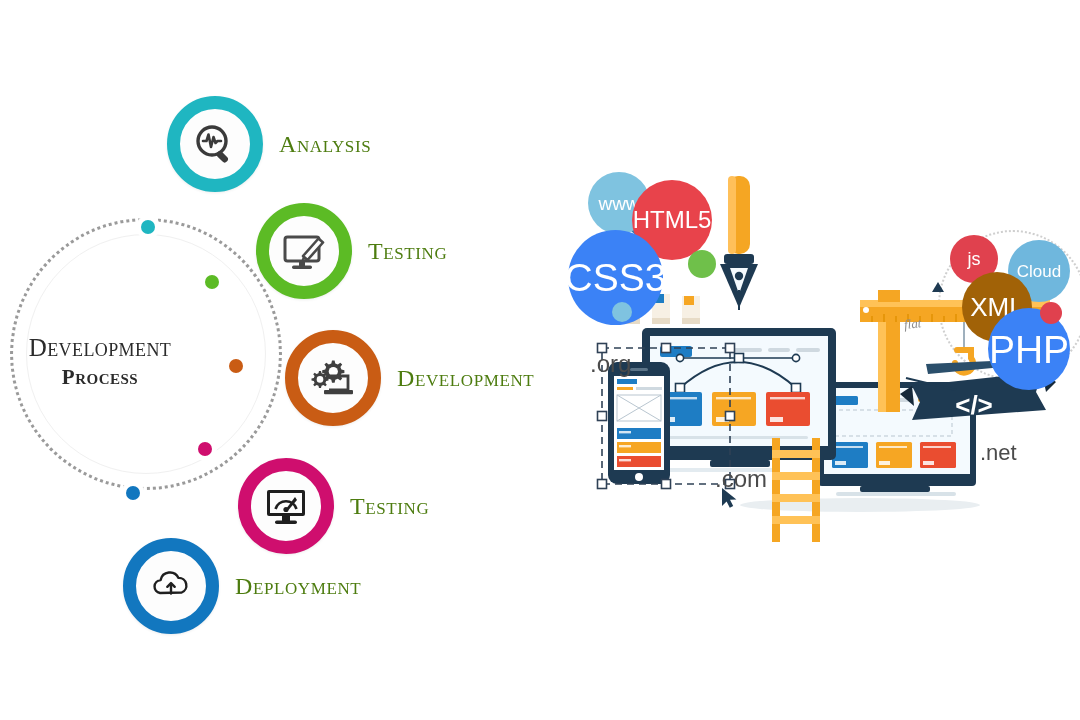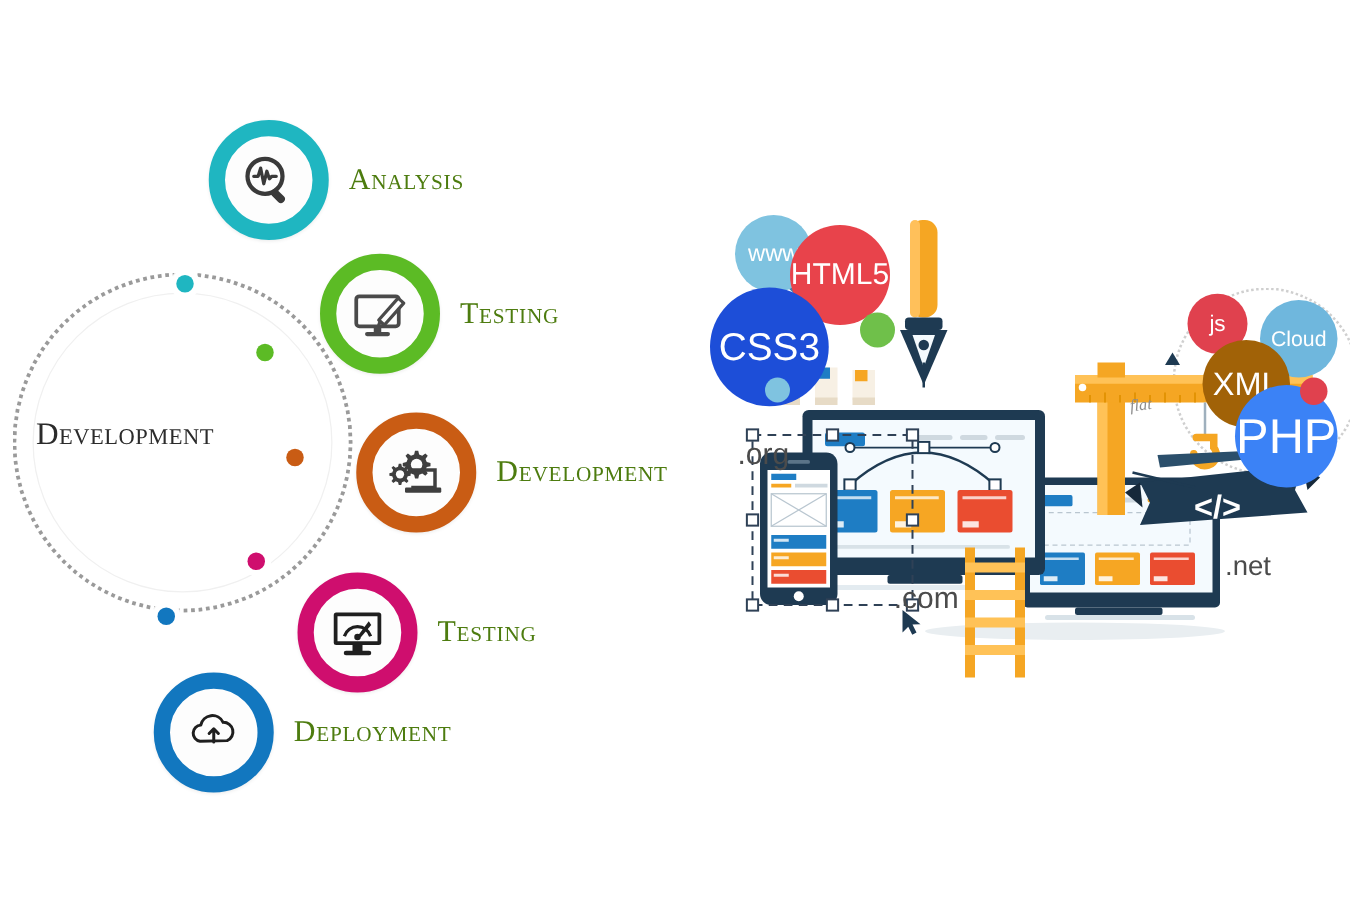--- a/index.html
+++ b/index.html
@@ -107,20 +107,21 @@
     </div>
     <div class="ringdot" style="left:194px;top:438px;">
       <i id="rd3" style="background: rgb(207, 14, 110);"></i>
     </div>
     <div class="ringdot" style="left:122px;top:482px;">
       <i id="rd4" style="background: rgb(18, 119, 191);"></i>
     </div>
 
     <div class="center-title">
       <span class="l1">Development</span>
+      <span class="l2">Process</span>
     </div>
 
     <div class="step" style="left:167px;top:96px;">
       <div class="bubble" id="b0" style="border: 13px solid rgb(31, 182, 193);">
         <span>
           <svg width="48" height="48" viewBox="0 0 48 48">
             <circle cx="21" cy="21" r="14" fill="none" stroke="#3a3a3a" stroke-width="3.4"></circle>
             <path d="M12 21 L15.5 21 L17.5 14.5 L20 27 L22.5 17 L24.5 23 L26.5 21 L30 21" fill="none" stroke="#3a3a3a" stroke-width="2.6" stroke-linejoin="round" stroke-linecap="round"></path>
             <rect x="29" y="30" width="13" height="6.4" rx="3" fill="#3a3a3a" transform="rotate(45 29 30)"></rect>
           </svg>
@@ -358,21 +359,21 @@
         <rect x="212" y="300" width="48" height="8" fill="#ffc257"></rect>
         <rect x="212" y="322" width="48" height="8" fill="#ffc257"></rect>
         <rect x="212" y="344" width="48" height="8" fill="#ffc257"></rect>
         <rect x="212" y="366" width="48" height="8" fill="#ffc257"></rect>
       </g>
     </svg>
 
     <div id="bubbles">
         <div class="bub" style="left: 28px; top: 22px; width: 62px; height: 62px; background: rgb(127, 195, 224); font-size: 19px;">www</div>
         <div class="bub" style="left: 72px; top: 30px; width: 80px; height: 80px; background: rgb(232, 67, 75); font-size: 24px;">HTML5</div>
-        <div class="bub" style="left: 8px; top: 80px; width: 95px; height: 95px; background: #1d4ed8; font-size: 31px;">CSS3</div>
+        <div class="bub" style="left: 8px; top: 80px; width: 95px; height: 95px; background: #3b82f6; font-size: 39px;">CSS3</div>
         <div class="bub" style="left: 128px; top: 100px; width: 28px; height: 28px; background: rgb(111, 192, 74); font-size: 0px;"></div>
         <div class="bub" style="left: 52px; top: 152px; width: 20px; height: 20px; background: rgb(127, 195, 224); font-size: 0px;"></div>
         <div class="bub" style="left: 390px; top: 85px; width: 48px; height: 48px; background: rgb(224, 65, 78); font-size: 18px;">js</div>
         <div class="bub" style="left: 448px; top: 90px; width: 62px; height: 62px; background: rgb(111, 183, 221); font-size: 17px;">Cloud</div>
         <div class="bub" style="left: 402px; top: 122px; width: 70px; height: 70px; background: #a16207; font-size: 26px;">XML</div>
         <div class="bub" style="left: 428px; top: 158px; width: 82px; height: 82px; background: #3b82f6; font-size: 39px; text-align: right;">PHP</div>
         <div class="bub" style="left: 480px; top: 152px; width: 22px; height: 22px; background: rgb(224, 65, 78); font-size: 0px;"></div>
       </div>
 
     <div id="domains">

